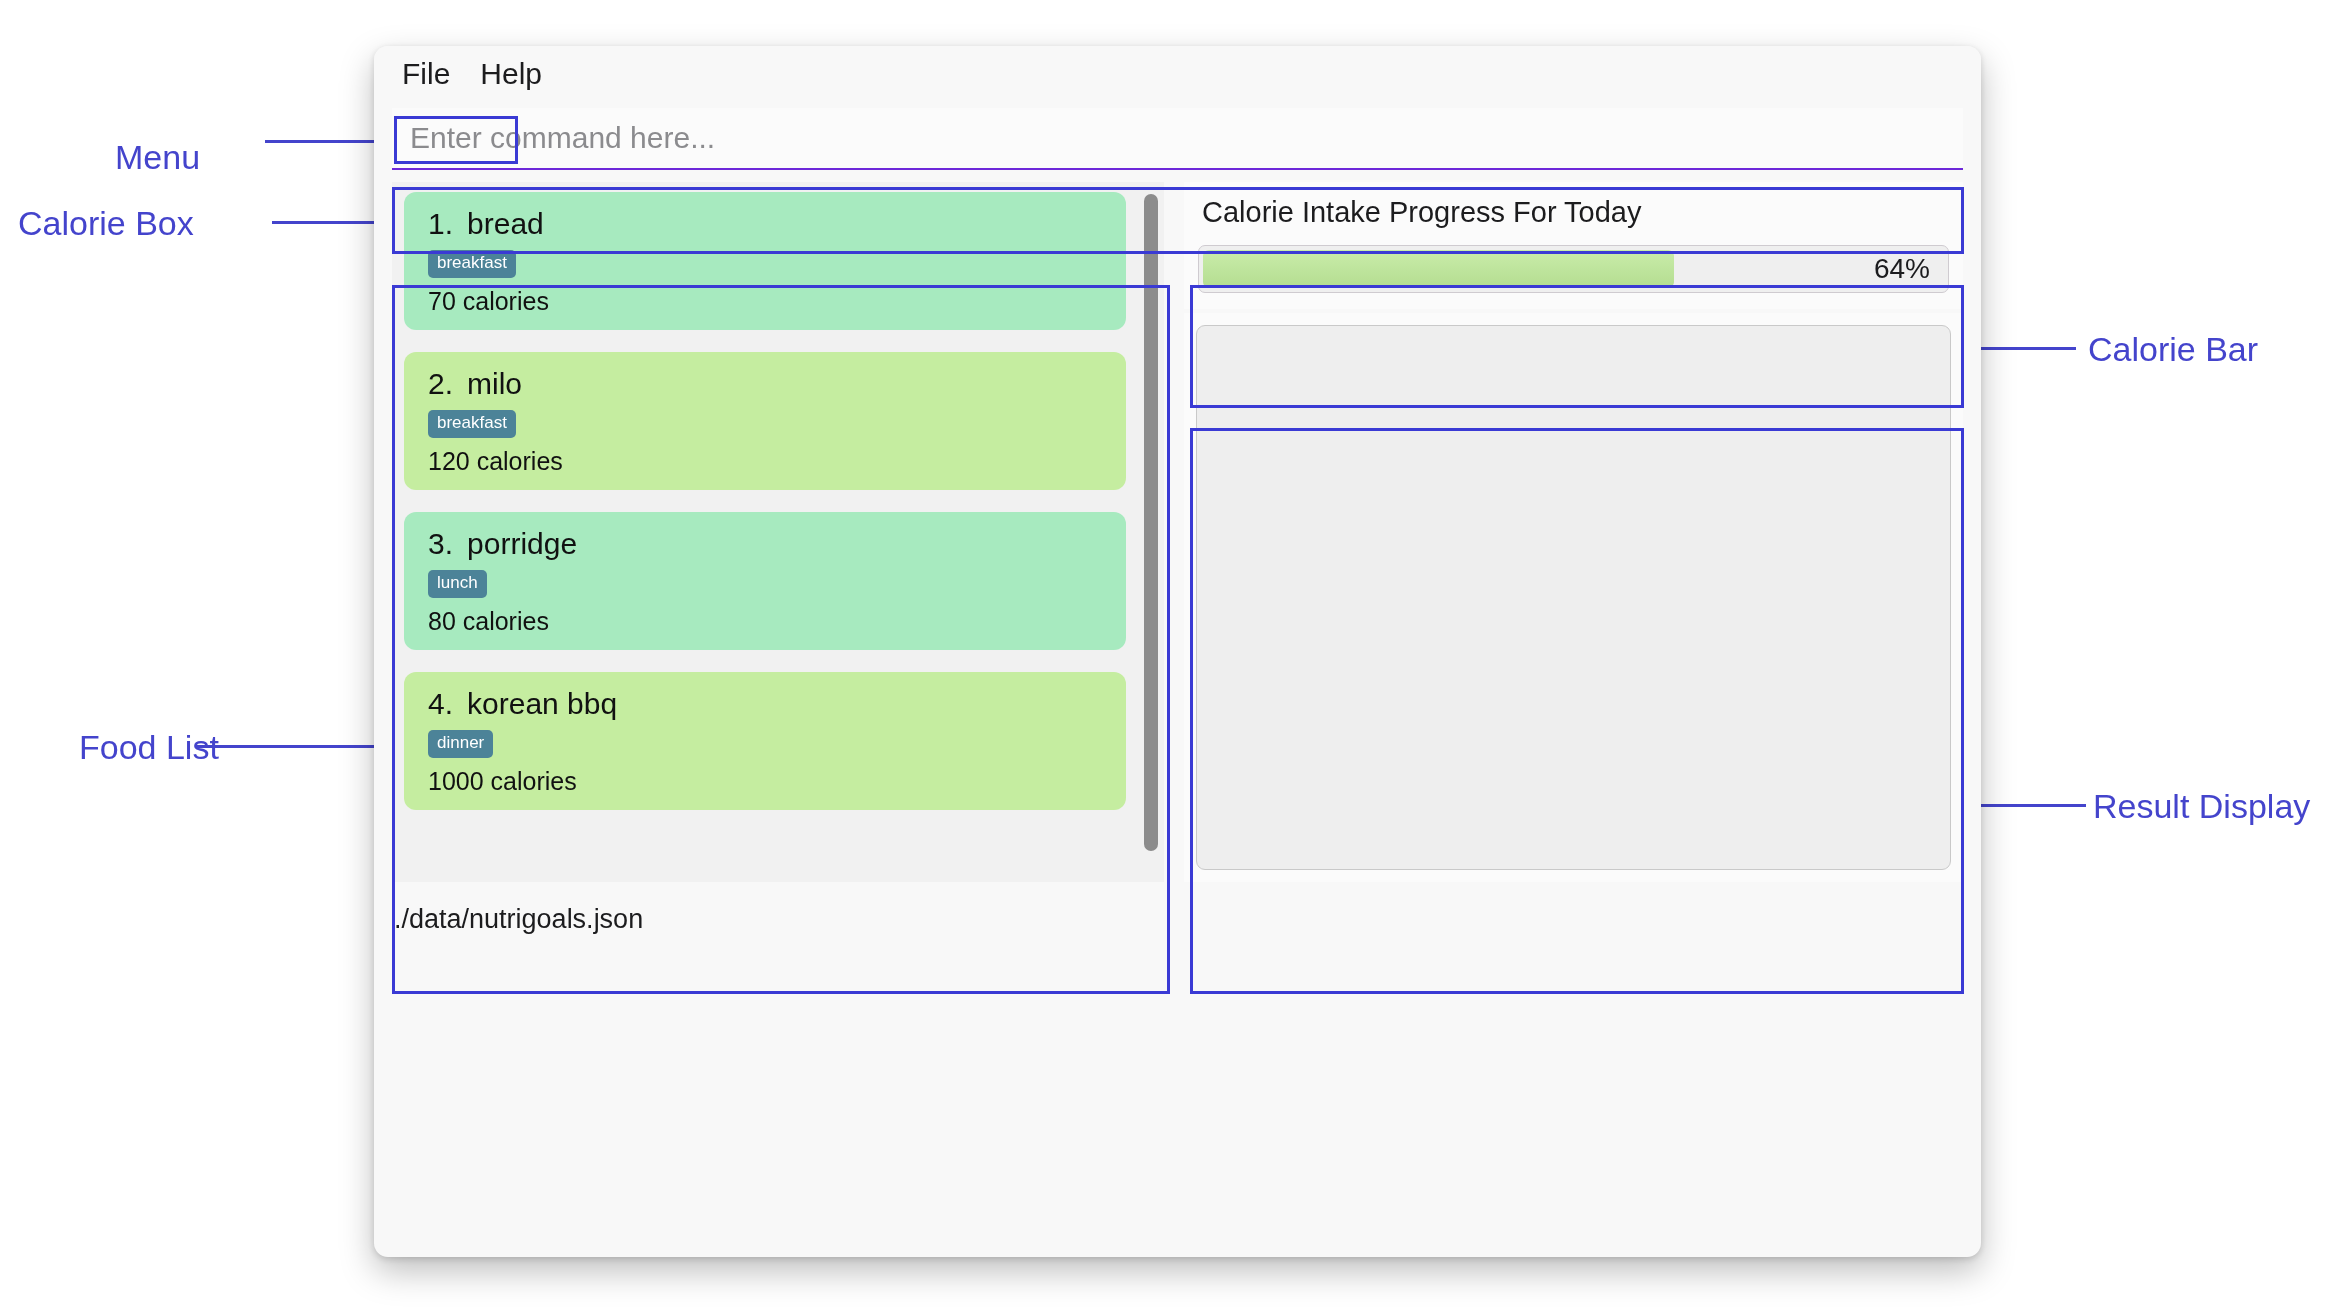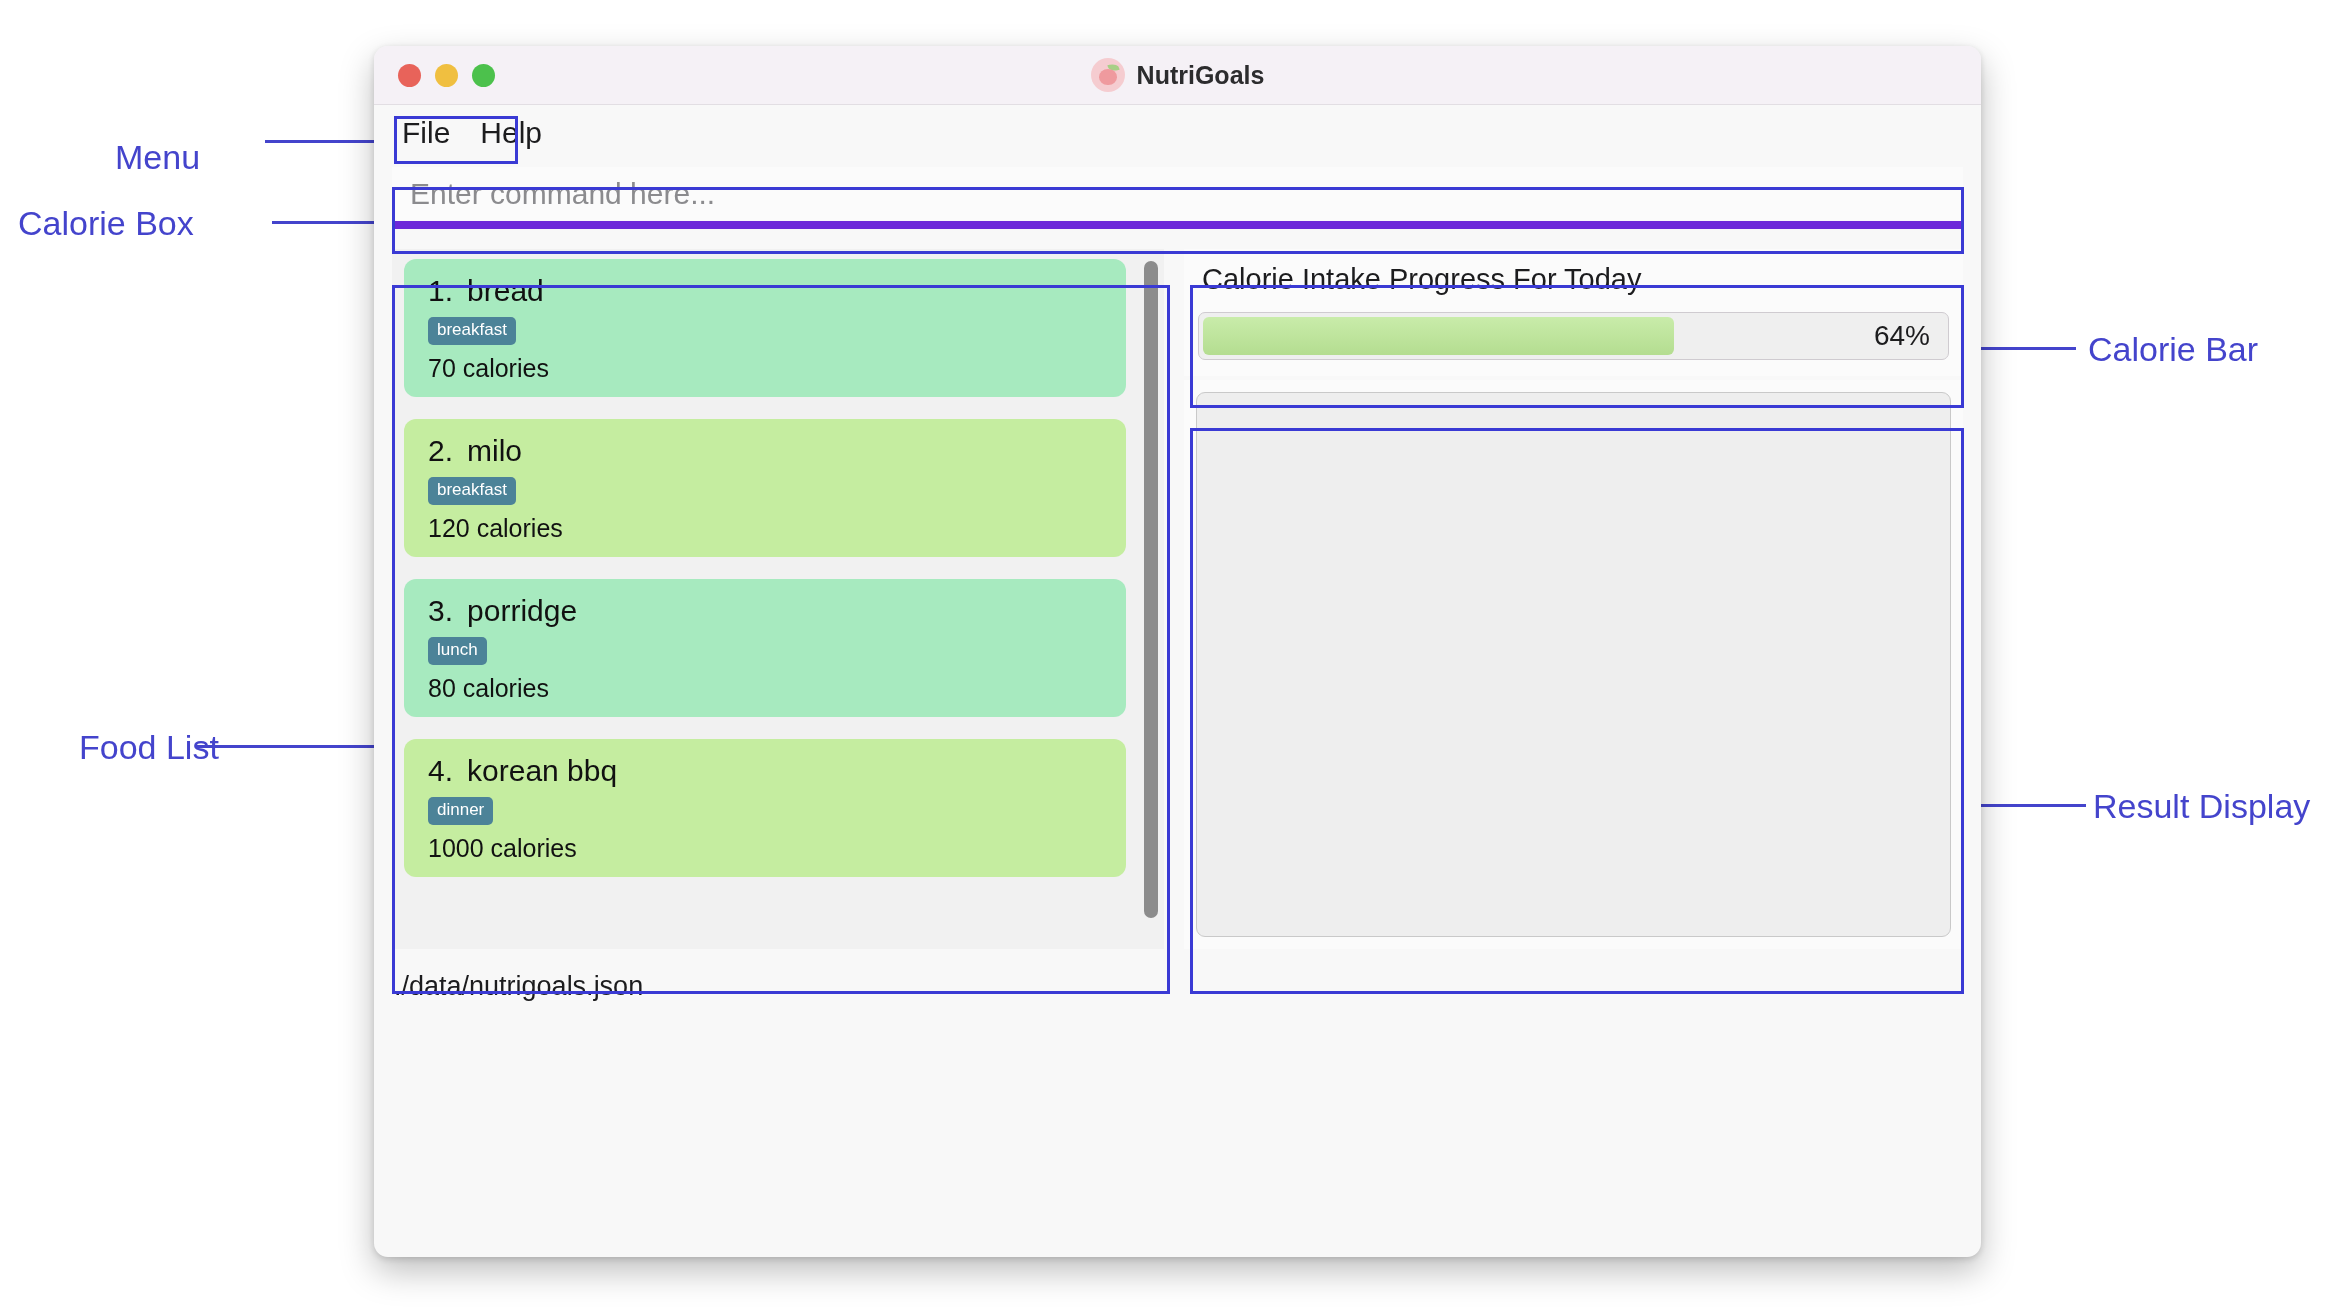--- a/index.html
+++ b/index.html
@@ -117,26 +117,26 @@
   }
   .menu-item {
     font-size: 30px;
     color: #1c1c1e;
     line-height: 1;
     padding: 2px 2px;
   }
 
   
   .cmd-wrap {
-    margin: 6px 18px 8px 18px;
+    margin: 6px 18px 0 18px;
     height: 62px;
     background: #fbfbfb;
     display: flex;
     align-items: center;
-    border-bottom: 8px solid #6d28d9;
+    border-bottom: 2px solid #6d28d9;
     box-sizing: border-box;
   }
   .cmd-input {
     border: none;
     outline: none;
     background: transparent;
     width: 100%;
     font-family: "Liberation Sans", sans-serif;
     font-size: 30px;
     color: #1c1c1e;
@@ -302,34 +302,20 @@
 <div class="annot-line" style="left:196px; top:745px; width:196px;"></div>
 
 <div class="annot-label" style="left:2088px; top:330px;">Calorie Bar</div>
 <div class="annot-line" style="left:1966px; top:347px; width:110px;"></div>
 
 <div class="annot-label" style="left:2093px; top:787px;">Result Display</div>
 <div class="annot-line" style="left:1966px; top:804px; width:120px;"></div>
 
 <div class="window">
 
-  <div class="titlebar">
-    <div class="traffic">
-      <div class="light red"></div>
-      <div class="light yellow"></div>
-      <div class="light green"></div>
-    </div>
-    <div class="title-center">
-      <div class="app-icon">
-        <div class="leaf"></div>
-        <div class="apple"></div>
-      </div>
-      <div class="title-text">NutriGoals</div>
-    </div>
-  </div>
 
   <div class="menubar">
     <div class="menu-group">
       <div class="menu-item">File</div>
       <div class="menu-item">Help</div>
     </div>
   </div>
 
   <div class="cmd-wrap">
     <input class="cmd-input" type="text" placeholder="Enter command here..." style="">

